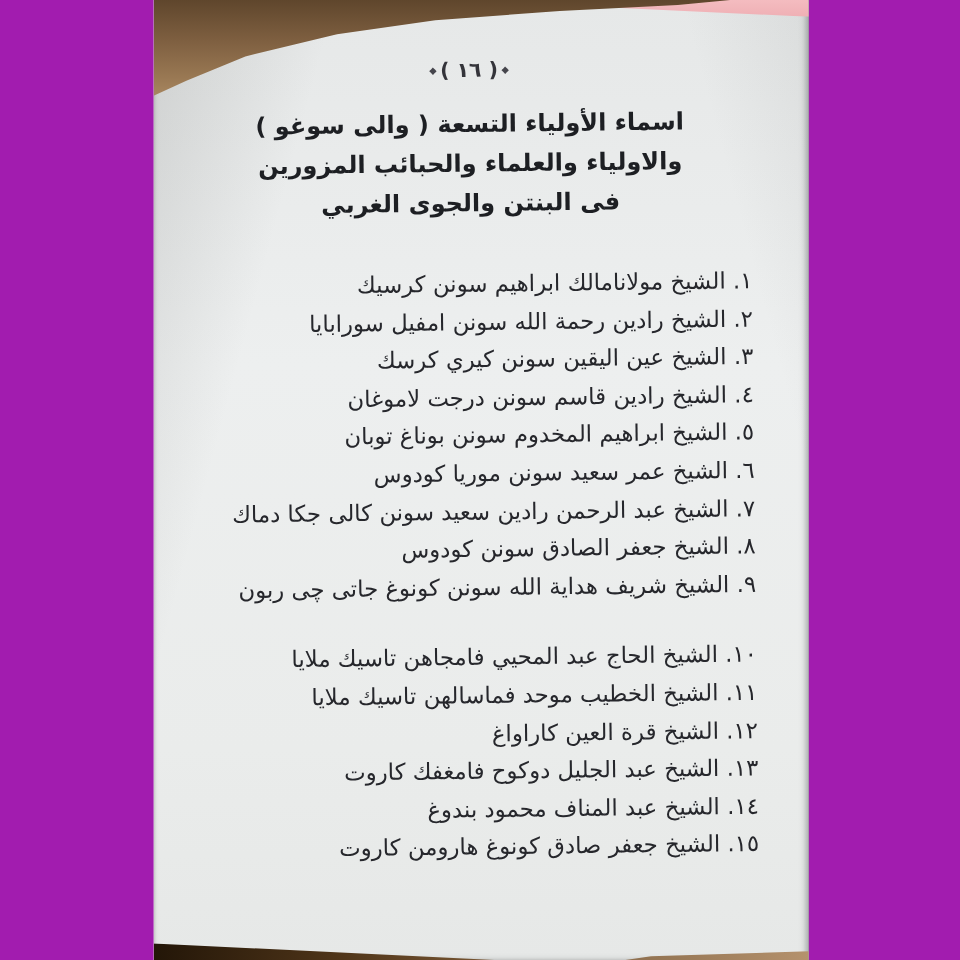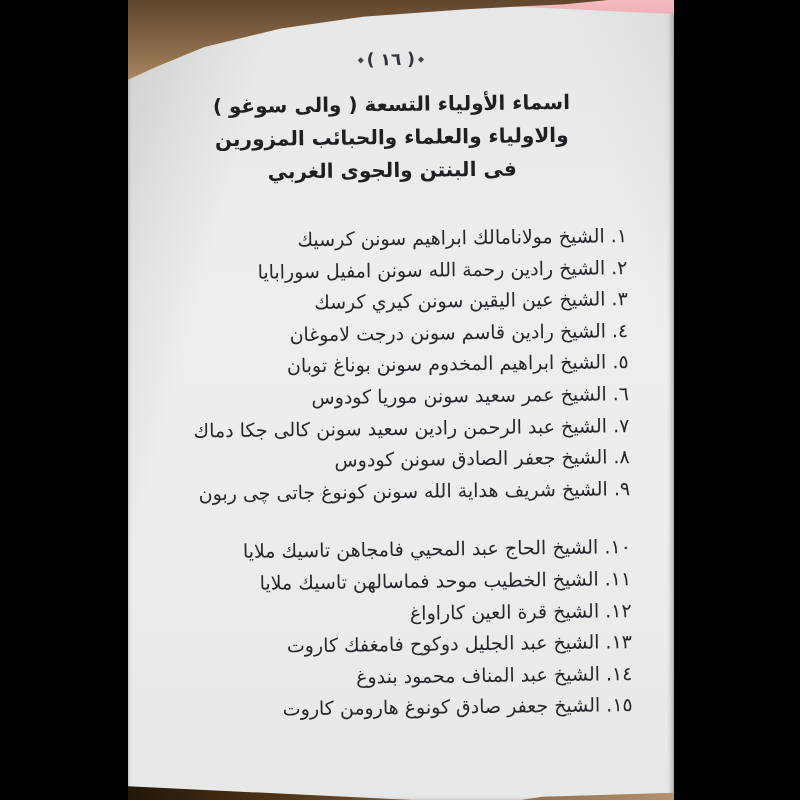--- a/index.html
+++ b/index.html
@@ -3,21 +3,21 @@
 <meta charset="utf-8">
 <style>
   html, body { margin: 0; padding: 0; background: #ffffff; }
   body {
     width: 800px; height: 800px;
     font-family: "DejaVu Sans", sans-serif;
     overflow: hidden;
   }
   .stage {
     position: relative; width: 800px; height: 800px;
-    background: #000000; overflow: hidden;
+    background: #a21caf; overflow: hidden;
   }
   
   .photo {
     position: absolute; left: 128px; top: 0; width: 546px; height: 800px;
     background:
       linear-gradient(105deg, rgba(140,142,140,0.28) 0%, rgba(140,142,140,0) 20%),
       linear-gradient(255deg, rgba(130,132,130,0.12) 0%, rgba(130,132,130,0) 14%),
       linear-gradient(180deg, #e6e8e8 0%, #edefef 38%, #eaeceb 78%, #e6e8e7 100%);
     box-shadow: inset -3px 0 5px -1px rgba(80,85,85,0.5), inset 2px 0 3px -1px rgba(120,120,118,0.35);
   }

